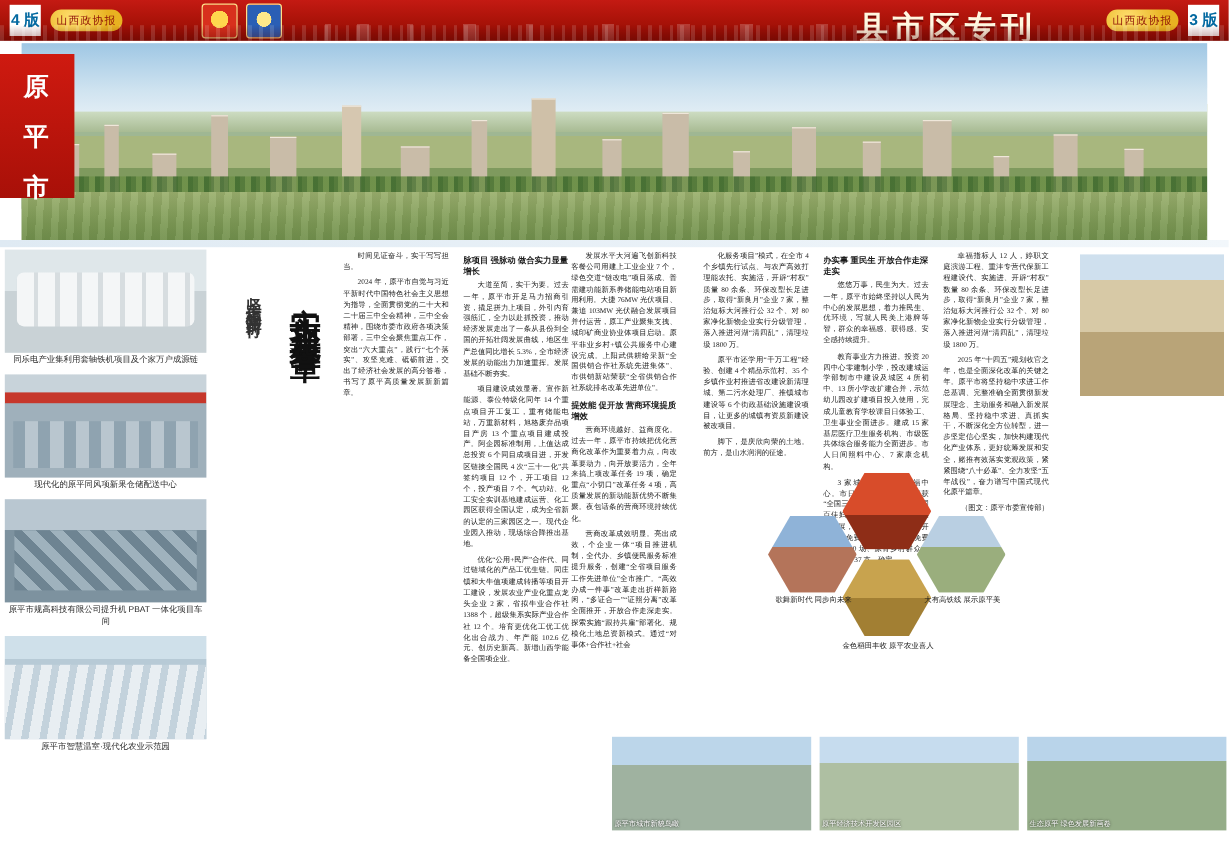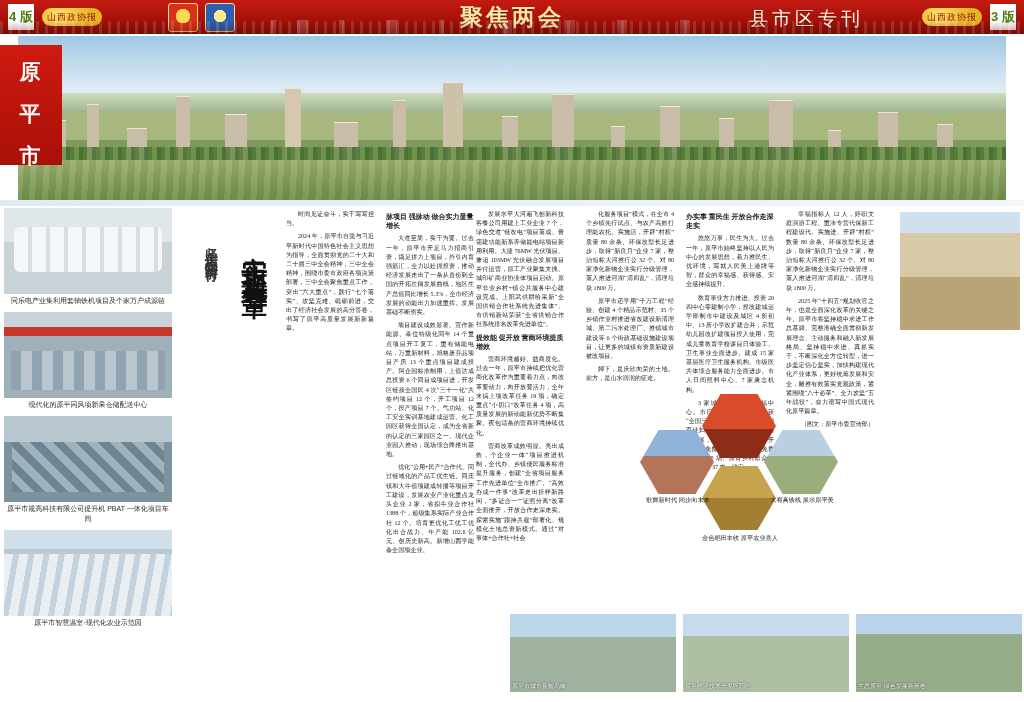--- a/index.html
+++ b/index.html
@@ -20,40 +20,40 @@
   }
   .masthead:after{
     content:"";position:absolute;left:0;bottom:0;width:100%;height:13px;
     background:
       repeating-linear-gradient(90deg, rgba(255,255,255,.18) 0 3px, rgba(255,255,255,0) 3px 9px),
       linear-gradient(180deg, rgba(0,0,0,0) 0%, rgba(90,6,2,.55) 100%);
     opacity:.75;
   }
   .mast-left-page,.mast-right-page{
     position:absolute;top:4px;width:26px;height:26px;background:#fff;
-    color:#4d7c0f;font-size:13px;font-weight:bold;text-align:center;line-height:26px;
+    color:#0369a1;font-size:13px;font-weight:bold;text-align:center;line-height:26px;
     font-family:"Liberation Sans",sans-serif;
   }
   .mast-left-page{left:8px;}
   .mast-right-page{right:8px;}
   .mast-brand{
     position:absolute;top:8px;height:18px;width:60px;
     border-radius:9px;background:radial-gradient(circle at 30% 40%,#ffdf6e,#e8b221 70%);
     color:#8d1007;font-size:9px;line-height:18px;text-align:center;
     font-family:"Liberation Sans",sans-serif;letter-spacing:1px;
   }
   .mast-brand.l{left:42px;}
   .mast-brand.r{right:42px;}
   .mast-title{
     position:absolute;left:50%;transform:translateX(-50%);top:2px;
     font-size:23px;font-weight:bold;color:#ffe9a8;letter-spacing:3px;
     text-shadow:0 1px 0 #6d0703;
   }
   .mast-sub{
-    position:absolute;right:160px;top:6px;font-size:19px;font-weight:normal;
+    position:absolute;right:160px;top:6px;font-size:26px;font-weight:bold;
     color:#fff7e0;letter-spacing:4px;text-shadow:0 1px 0 #6d0703;
   }
   .emblem{
     position:absolute;top:3px;width:28px;height:27px;border-radius:3px;
     background:radial-gradient(circle at 50% 45%, #ffd84d 0 35%, #d8301d 36% 100%);
     border:1px solid #ffe08a;
   }
   .emblem.e1{left:168px;}
   .emblem.e2{left:205px;background:radial-gradient(circle at 50% 45%,#ffe98a 0 30%,#2a5fb5 31% 100%);}
   .mast-skyline{
@@ -181,21 +181,20 @@
 </head>
 <body>
 
 <div class="page">
 
   <div class="masthead">
     <div class="mast-left-page">4 版</div>
     <div class="mast-brand l">山西政协报</div>
     <div class="emblem e1"></div>
     <div class="emblem e2"></div>
-    <div class="mast-title">聚焦两会</div>
     <div class="mast-skyline"></div>
     <div class="mast-sub">县市区专刊</div>
     <div class="mast-brand r">山西政协报</div>
     <div class="mast-right-page">3 版</div>
   </div>
 
   <div class="top-photo">
     <div class="tp-sky"></div>
     <div class="tp-band"></div>
     <div class="tp-city">

